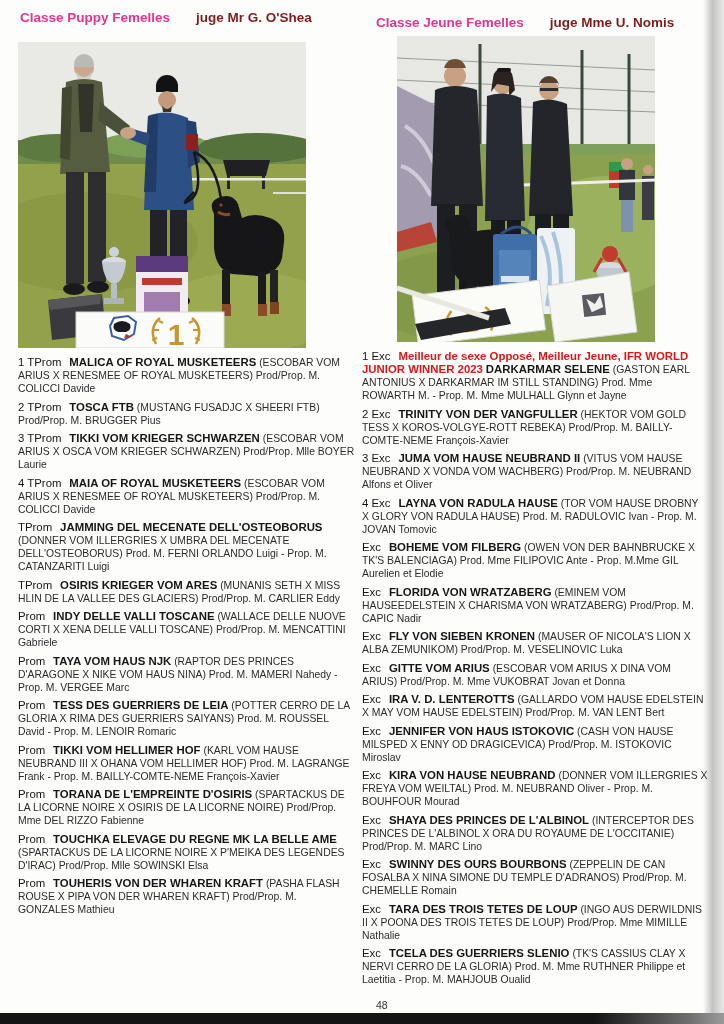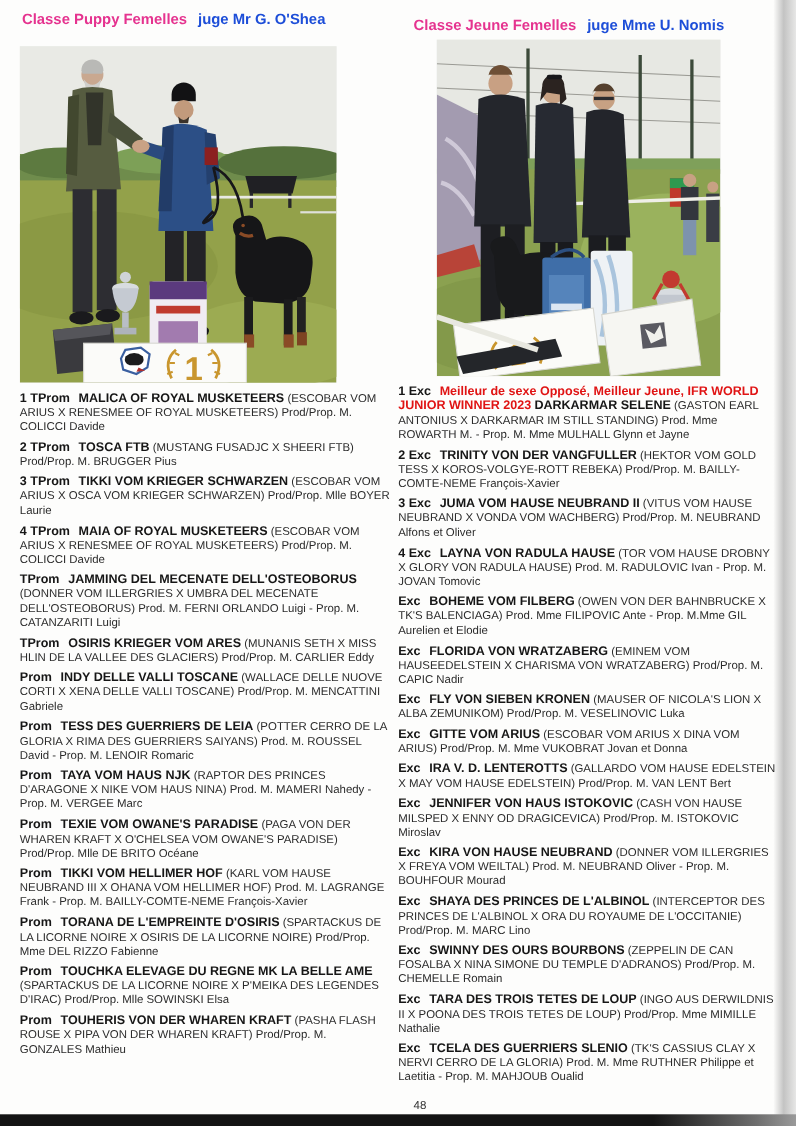--- a/index.html
+++ b/index.html
@@ -13,36 +13,36 @@
     background:#ffffff;
     font-family:"Liberation Sans", sans-serif;
     position:relative;
     overflow:hidden;
   }
   .page{position:absolute;inset:0;background:#fdfdfc;}
 
   
   .col-header{position:absolute;font-size:13.5px;font-weight:bold;white-space:nowrap;}
   .col-header .class-label{color:var(--pink);margin-right:10px;}
-  .col-header .judge-label{color:#1d4ed8;}
+  .col-header .judge-label{color:#7f1d1d;margin-left:16px;}
   .header-left{left:20px;top:10px;}
   .header-right{left:376px;top:15px;}
 
   
   .photo{position:absolute;overflow:hidden;background:#e9eae6;}
   .photo-left{left:18px;top:42px;width:288px;height:306px;}
   .photo-right{left:397px;top:36px;width:258px;height:306px;}
   .photo svg{display:block;width:100%;height:100%;}
 
   
   .entries{position:absolute;color:var(--ink);}
   #left-entries{left:18px;top:356px;width:338px;}
   #right-entries{left:362px;top:350px;width:346px;}
   .entry{margin:0 0 5.5px 0;font-size:10.4px;line-height:13px;text-align:left;}
-  .entry .rank{font-weight:bold;font-size:11.4px;margin-right:5px;color:#161616;}
+  .entry .rank{font-weight:normal;font-size:11.4px;margin-right:5px;color:#161616;}
   .entry .name{font-weight:bold;font-size:11.4px;color:#161616;}
   .entry .highlight{font-weight:bold;font-size:11.4px;color:var(--red);}
   .entry .details{font-size:10.4px;color:#2b2b2b;}
 
   
   .page-number{position:absolute;left:376px;top:999px;font-size:10.5px;color:#333;}
 
   
   .scan-edge-right{
     position:absolute;right:0;top:0;width:21px;height:1024px;
@@ -278,23 +278,22 @@
   </div>
 
   <div class="entries" id="left-entries">
       <p class="entry"><span class="rank">1 TProm</span> <span class="name">MALICA OF ROYAL MUSKETEERS</span> <span class="details">(ESCOBAR VOM ARIUS X RENESMEE OF ROYAL MUSKETEERS) Prod/Prop. M. COLICCI Davide</span> </p>
       <p class="entry"><span class="rank">2 TProm</span> <span class="name">TOSCA FTB</span> <span class="details">(MUSTANG FUSADJC X SHEERI FTB) Prod/Prop. M. BRUGGER Pius</span> </p>
       <p class="entry"><span class="rank">3 TProm</span> <span class="name">TIKKI VOM KRIEGER SCHWARZEN</span> <span class="details">(ESCOBAR VOM ARIUS X OSCA VOM KRIEGER SCHWARZEN) Prod/Prop. Mlle BOYER Laurie</span> </p>
       <p class="entry"><span class="rank">4 TProm</span> <span class="name">MAIA OF ROYAL MUSKETEERS</span> <span class="details">(ESCOBAR VOM ARIUS X RENESMEE OF ROYAL MUSKETEERS) Prod/Prop. M. COLICCI Davide</span> </p>
       <p class="entry"><span class="rank">TProm</span> <span class="name">JAMMING DEL MECENATE DELL'OSTEOBORUS</span> <span class="details">(DONNER VOM ILLERGRIES X UMBRA DEL MECENATE DELL'OSTEOBORUS) Prod. M. FERNI ORLANDO Luigi - Prop. M. CATANZARITI Luigi</span> </p>
       <p class="entry"><span class="rank">TProm</span> <span class="name">OSIRIS KRIEGER VOM ARES</span> <span class="details">(MUNANIS SETH X MISS HLIN DE LA VALLEE DES GLACIERS) Prod/Prop. M. CARLIER Eddy</span> </p>
       <p class="entry"><span class="rank">Prom</span> <span class="name">INDY DELLE VALLI TOSCANE</span> <span class="details">(WALLACE DELLE NUOVE CORTI X XENA DELLE VALLI TOSCANE) Prod/Prop. M. MENCATTINI Gabriele</span> </p>
+      <p class="entry"><span class="rank">Prom</span> <span class="name">TAYA VOM HAUS NJK</span> <span class="details">(RAPTOR DES PRINCES D'ARAGONE X NIKE VOM HAUS NINA) Prod. M. MAMERI Nahedy - Prop. M. VERGEE Marc</span> </p>
       <p class="entry"><span class="rank">Prom</span> <span class="name">TESS DES GUERRIERS DE LEIA</span> <span class="details">(POTTER CERRO DE LA GLORIA X RIMA DES GUERRIERS SAIYANS) Prod. M. ROUSSEL David - Prop. M. LENOIR Romaric</span> </p>
-      <p class="entry"><span class="rank">Prom</span> <span class="name">TAYA VOM HAUS NJK</span> <span class="details">(RAPTOR DES PRINCES D'ARAGONE X NIKE VOM HAUS NINA) Prod. M. MAMERI Nahedy - Prop. M. VERGEE Marc</span> </p>
-      <p class="entry"><span class="rank">Prom</span> <span class="name">TEXIE VOM OWANE'S PARADISE</span> <span class="details">(PAGA VON DER WHAREN KRAFT X O'CHELSEA VOM OWANE'S PARADISE) Prod/Prop. Mlle DE BRITO Océane</span> </p>
       <p class="entry"><span class="rank">Prom</span> <span class="name">TIKKI VOM HELLIMER HOF</span> <span class="details">(KARL VOM HAUSE NEUBRAND III X OHANA VOM HELLIMER HOF) Prod. M. LAGRANGE Frank - Prop. M. BAILLY-COMTE-NEME François-Xavier</span> </p>
       <p class="entry"><span class="rank">Prom</span> <span class="name">TORANA DE L'EMPREINTE D'OSIRIS</span> <span class="details">(SPARTACKUS DE LA LICORNE NOIRE X OSIRIS DE LA LICORNE NOIRE) Prod/Prop. Mme DEL RIZZO Fabienne</span> </p>
       <p class="entry"><span class="rank">Prom</span> <span class="name">TOUCHKA ELEVAGE DU REGNE MK LA BELLE AME</span> <span class="details">(SPARTACKUS DE LA LICORNE NOIRE X P'MEIKA DES LEGENDES D'IRAC) Prod/Prop. Mlle SOWINSKI Elsa</span> </p>
       <p class="entry"><span class="rank">Prom</span> <span class="name">TOUHERIS VON DER WHAREN KRAFT</span> <span class="details">(PASHA FLASH ROUSE X PIPA VON DER WHAREN KRAFT) Prod/Prop. M. GONZALES Mathieu</span> </p>
     </div>
   <div class="entries" id="right-entries">
       <p class="entry"><span class="rank">1 Exc</span> <span class="highlight">Meilleur de sexe Opposé, Meilleur Jeune, IFR WORLD JUNIOR WINNER 2023</span> <span class="name">DARKARMAR SELENE</span> <span class="details">(GASTON EARL ANTONIUS X DARKARMAR IM STILL STANDING) Prod. Mme ROWARTH M. - Prop. M. Mme MULHALL Glynn et Jayne</span> </p>
       <p class="entry"><span class="rank">2 Exc</span> <span class="name">TRINITY VON DER VANGFULLER</span> <span class="details">(HEKTOR VOM GOLD TESS X KOROS-VOLGYE-ROTT REBEKA) Prod/Prop. M. BAILLY-COMTE-NEME François-Xavier</span> </p>
       <p class="entry"><span class="rank">3 Exc</span> <span class="name">JUMA VOM HAUSE NEUBRAND II</span> <span class="details">(VITUS VOM HAUSE NEUBRAND X VONDA VOM WACHBERG) Prod/Prop. M. NEUBRAND Alfons et Oliver</span> </p>
       <p class="entry"><span class="rank">4 Exc</span> <span class="name">LAYNA VON RADULA HAUSE</span> <span class="details">(TOR VOM HAUSE DROBNY X GLORY VON RADULA HAUSE) Prod. M. RADULOVIC Ivan - Prop. M. JOVAN Tomovic</span> </p>

